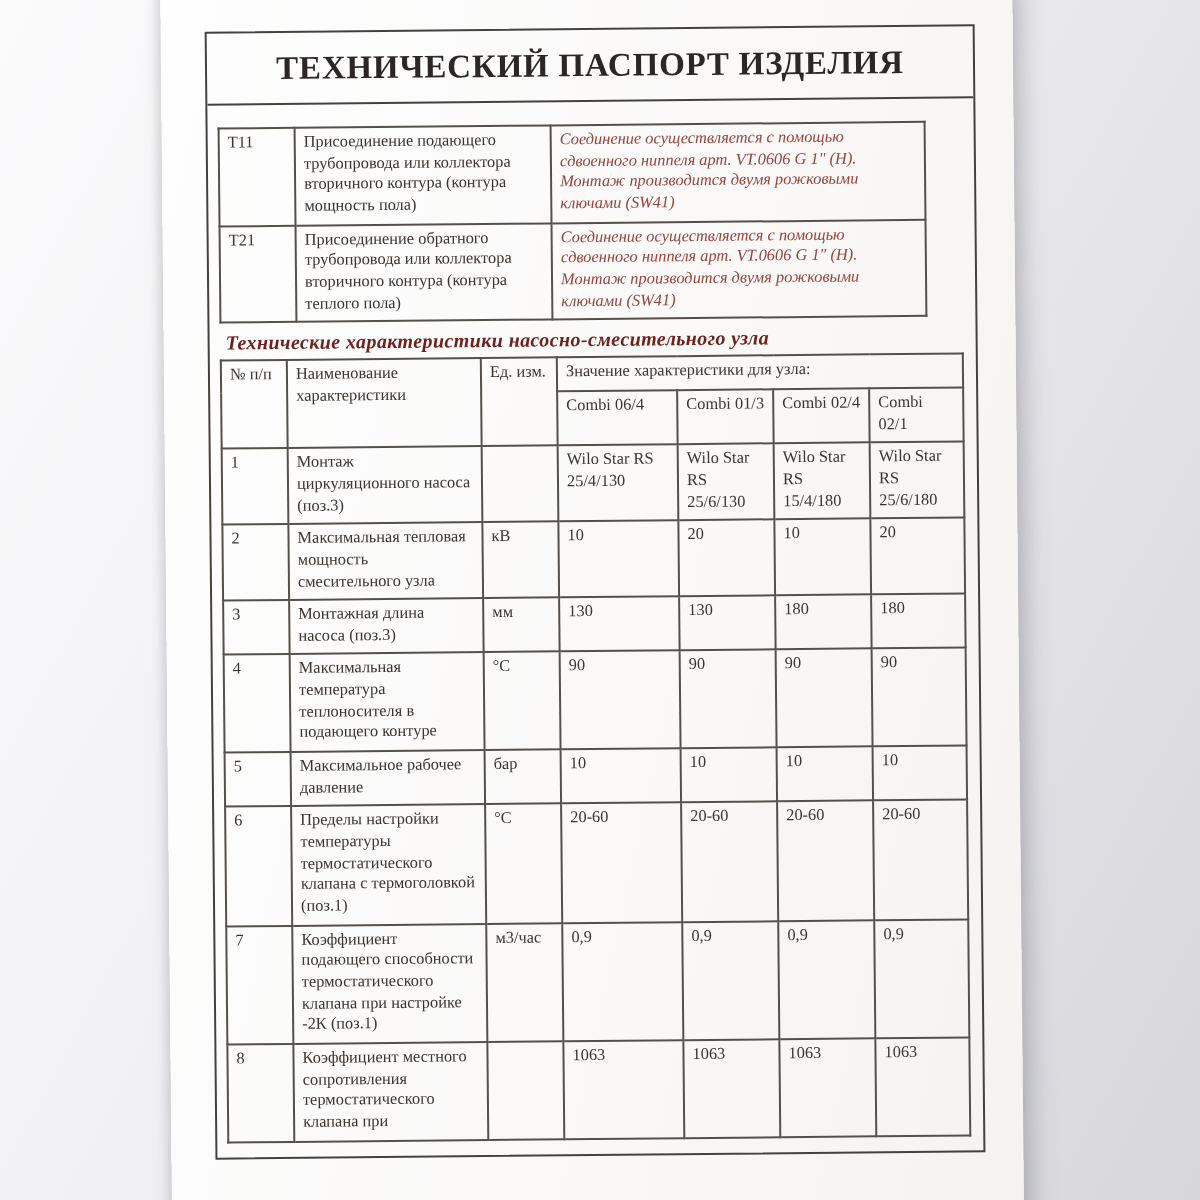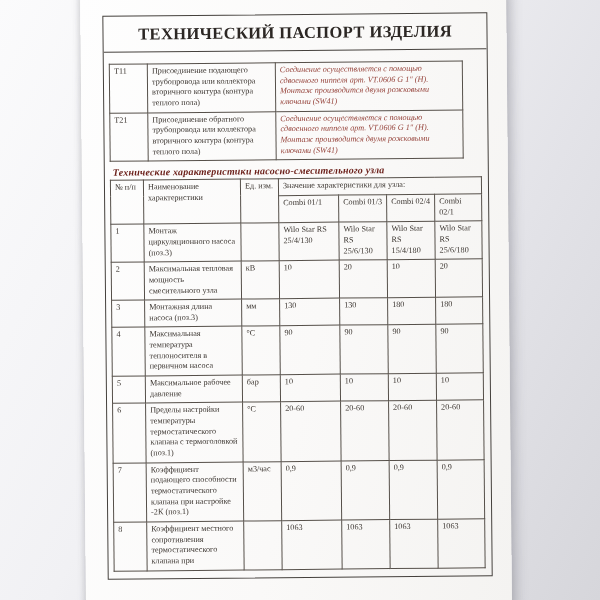--- a/index.html
+++ b/index.html
@@ -47,21 +47,21 @@
 
     <table class="t1">
       <colgroup>
           <col style="width:38px">
           <col style="width:128px">
           <col style="width:187px">
         </colgroup>
       <tbody>
         <tr>
           <td class="code-cell">Т11</td>
-          <td>Присоединение подающего трубопровода или коллектора вторичного контура (контура теплого пола)</td>
+          <td>Присоединение подающего трубопровода или коллектора вторичного контура (контура мощность пола)</td>
           <td class="note">Соединение осуществляется с помощью сдвоенного ниппеля арт. VT.0606 G 1" (Н). Монтаж производится двумя рожковыми ключами (SW41)</td>
         </tr>
         <tr>
           <td class="code-cell">Т21</td>
           <td>Присоединение обратного трубопровода или коллектора вторичного контура (контура теплого пола)</td>
           <td class="note">Соединение осуществляется с помощью сдвоенного ниппеля арт. VT.0606 G 1" (Н). Монтаж производится двумя рожковыми ключами (SW41)</td>
         </tr>
       </tbody>
     </table>
 
@@ -78,21 +78,21 @@
           <col style="width:47px">
       </colgroup>
       <thead>
         <tr>
           <th rowspan="2">№ п/п</th>
           <th rowspan="2">Наименование характеристики</th>
           <th rowspan="2">Ед. изм.</th>
           <th colspan="4">Значение характеристики для узла:</th>
         </tr>
         <tr>
-          <th>Combi 01/1</th>
+          <th>Combi 06/4</th>
           <th>Combi 01/3</th>
           <th>Combi 02/4</th>
           <th>Combi 02/1</th>
         </tr>
       </thead>
       <tbody>
         <tr>
           <td>1</td>
           <td>Монтаж циркуляционного насоса (поз.3)</td>
           <td></td>
@@ -114,21 +114,21 @@
           <td>3</td>
           <td>Монтажная длина насоса (поз.3)</td>
           <td>мм</td>
           <td>130</td>
           <td>130</td>
           <td>180</td>
           <td>180</td>
         </tr>
         <tr>
           <td>4</td>
-          <td>Максимальная температура теплоносителя в первичном насоса</td>
+          <td>Максимальная температура теплоносителя в подающего контуре</td>
           <td>°С</td>
           <td>90</td>
           <td>90</td>
           <td>90</td>
           <td>90</td>
         </tr>
         <tr>
           <td>5</td>
           <td>Максимальное рабочее давление</td>
           <td>бар</td>

